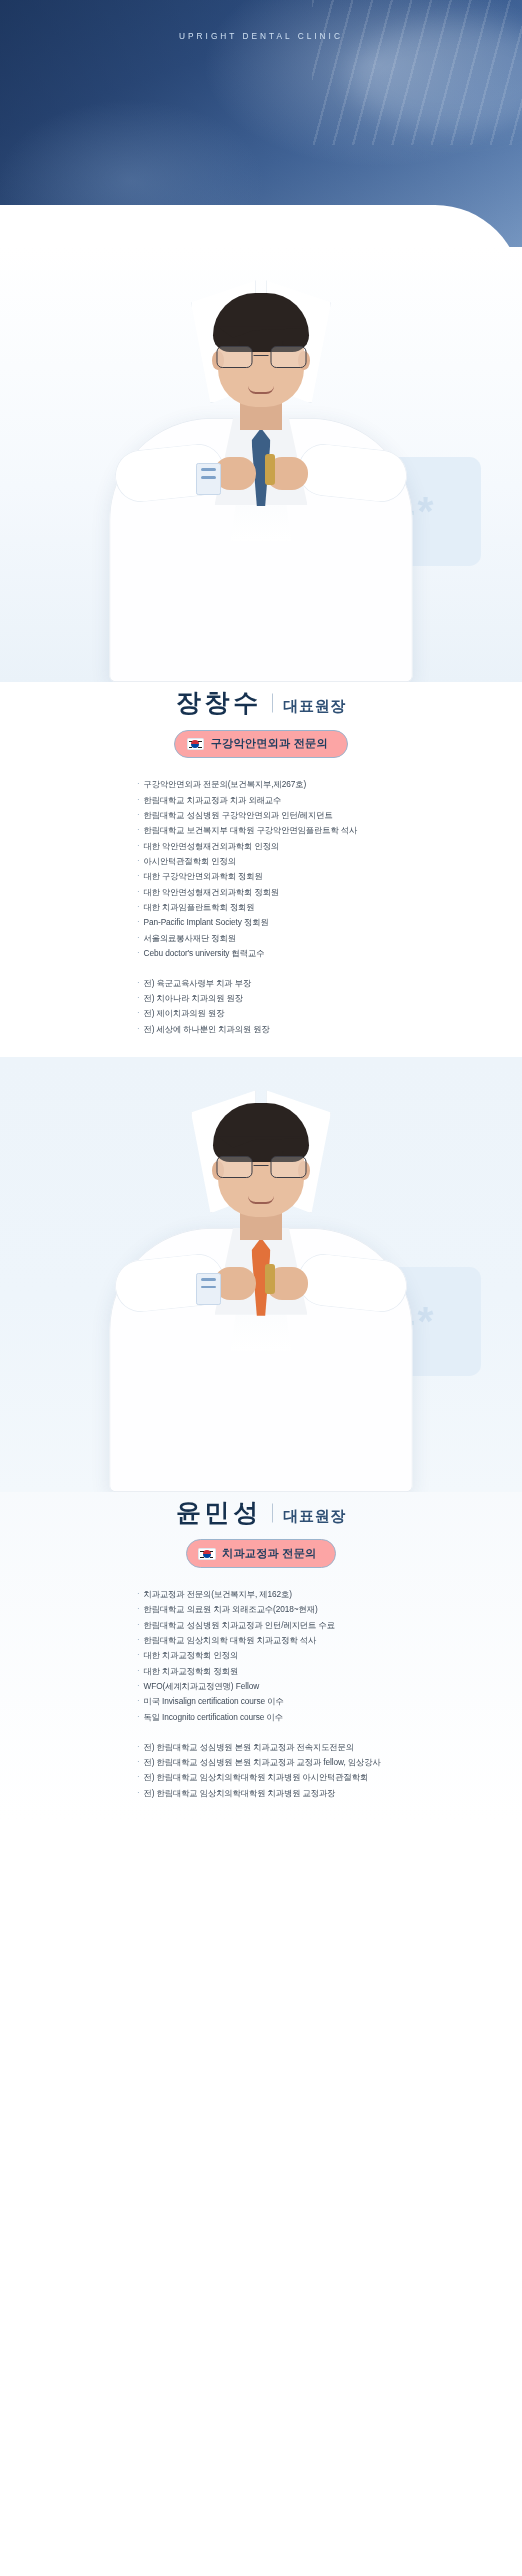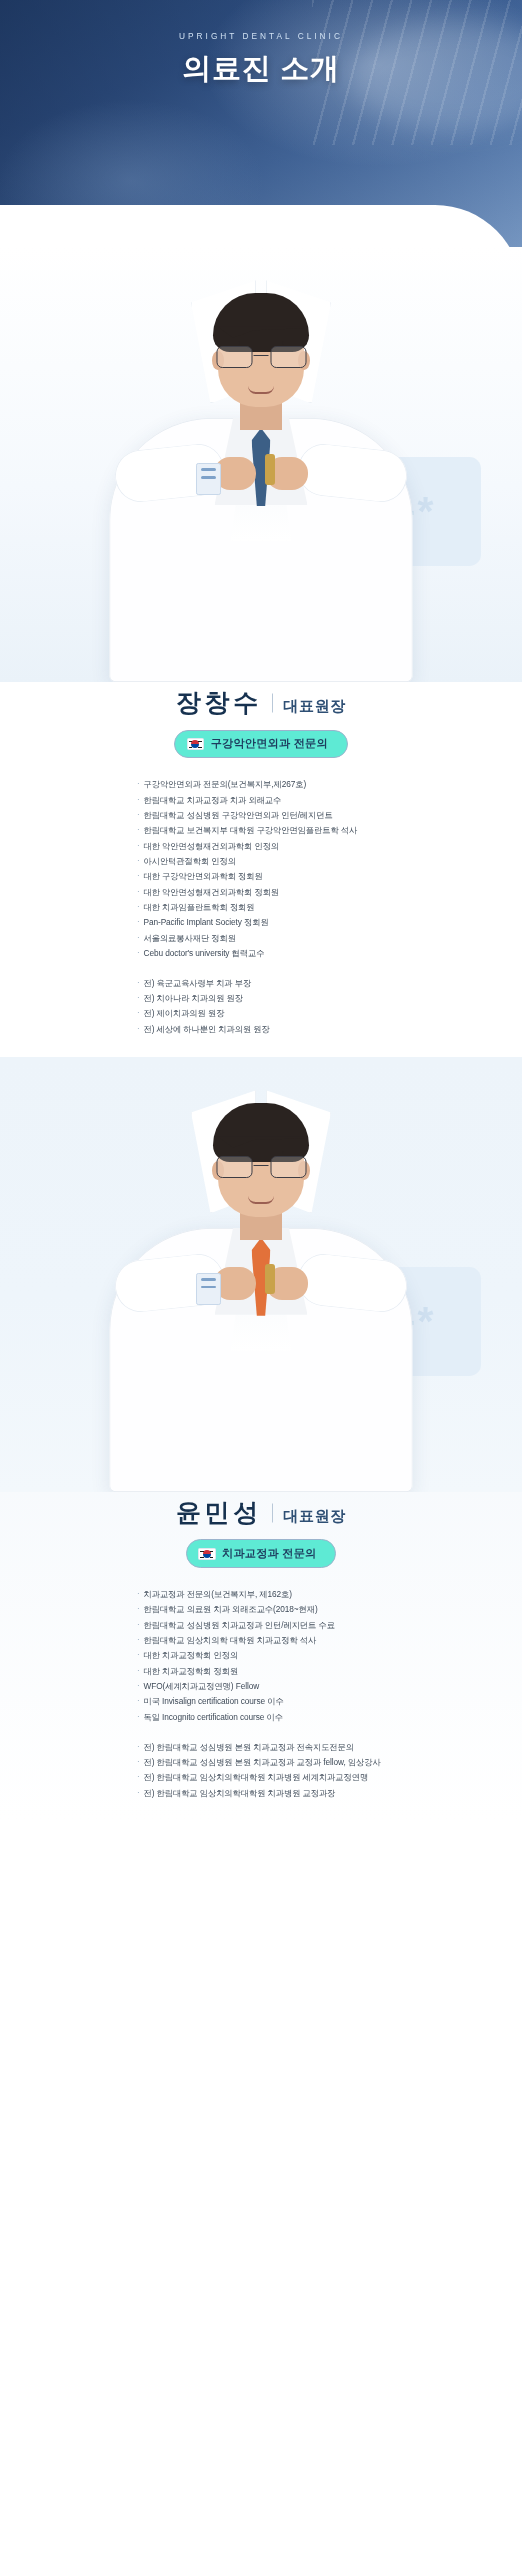--- a/index.html
+++ b/index.html
@@ -315,21 +315,21 @@
   }
   .spec-pill {
     margin: 10.2px auto 0;
     width: max-content;
     display: flex;
     align-items: center;
     gap: 6.5px;
     padding: 5.8px 19px 5.8px 11.6px;
     border: 1px solid #9bb4cd;
     border-radius: 725px;
-    background: #5eead4;
+    background: #fca5a5;
   }
   .flag {
     width: 17.4px; height: 11.6px;
     border-radius: 1.5px;
     background: #ffffff;
     border: 0.7px solid #dfe6ee;
     position: relative;
     overflow: hidden;
     flex: 0 0 auto;
   }
@@ -387,21 +387,20 @@
 <body>
 
 <div class="page">
 
   <div class="header">
     <div class="header-photo-overlay"></div>
     <div class="header-stripes"></div>
     <div class="header-blob"></div>
     <div class="header-inner">
       <div class="eyebrow">UPRIGHT DENTAL CLINIC</div>
-      <div class="header-title">의료진 소개</div>
     </div>
     <div class="curve"></div>
   </div>
 
   <section class="doctor">
     <div class="photo-wrap">
       <div class="photo-bg"></div>
       <div class="watermark">
         <div class="watermark-text">응*</div>
       </div>
@@ -624,21 +623,21 @@
           <div class="cred">
             <span class="dot">·</span>
             <span>전) 한림대학교 성심병원 본원 치과교정과 전속지도전문의</span>
           </div>
           <div class="cred">
             <span class="dot">·</span>
             <span>전) 한림대학교 성심병원 본원 치과교정과 교정과 fellow, 임상강사</span>
           </div>
           <div class="cred">
             <span class="dot">·</span>
-            <span>전) 한림대학교 임상치의학대학원 치과병원 세계치과교정연맹</span>
+            <span>전) 한림대학교 임상치의학대학원 치과병원 아시안턱관절학회</span>
           </div>
           <div class="cred">
             <span class="dot">·</span>
             <span>전) 한림대학교 임상치의학대학원 치과병원 교정과장</span>
           </div>
         </div>
     </div>
   </section>
 
 </div>

